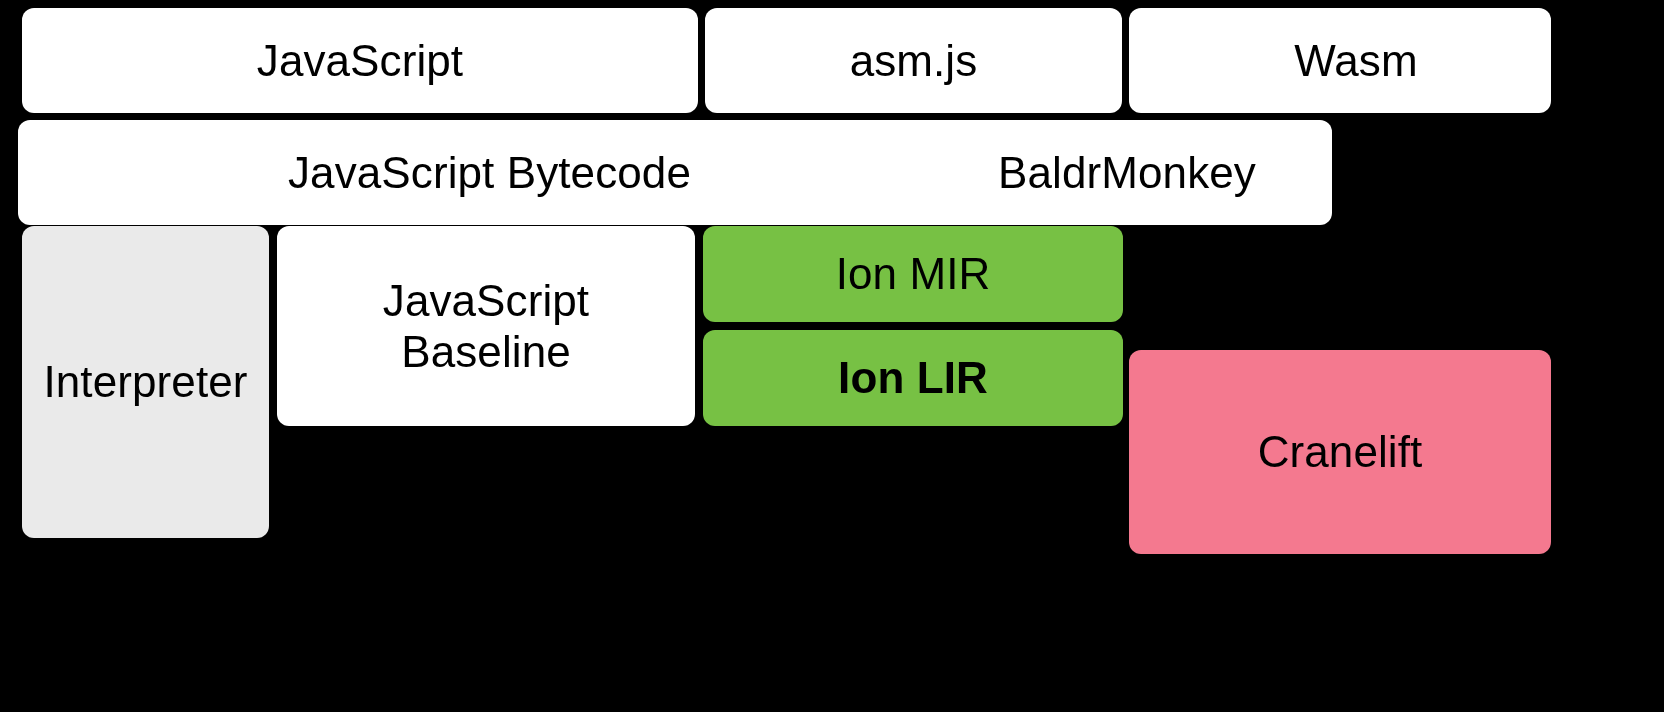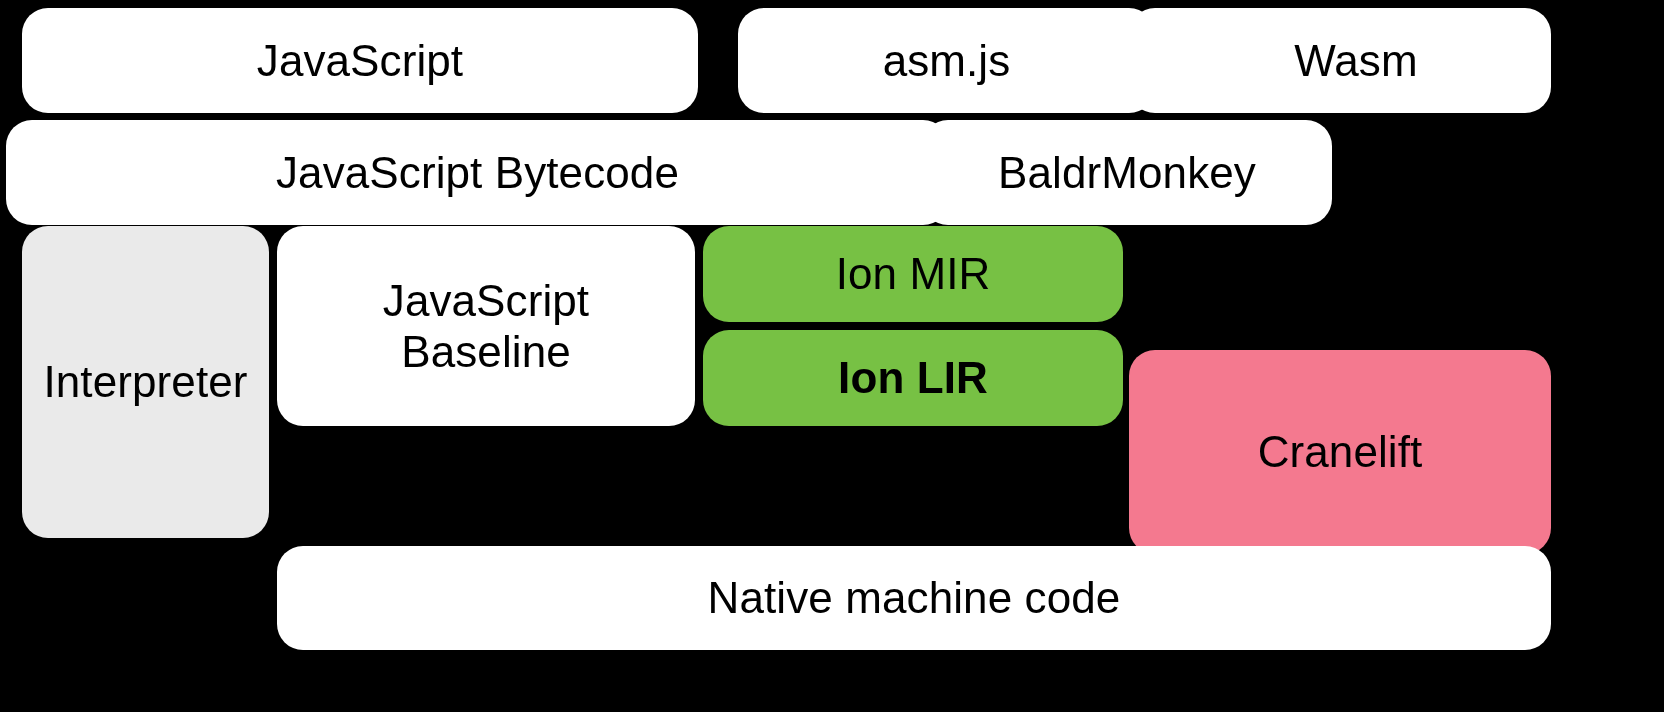--- a/index.html
+++ b/index.html
@@ -17,43 +17,42 @@
     background: #000000;
     overflow: hidden;
   }
   .node {
     position: absolute;
     box-sizing: border-box;
     display: flex;
     align-items: center;
     justify-content: center;
     text-align: center;
-    border-radius: 26px;
+    border-radius: 12px;
     color: #000000;
     font-size: 44px;
     line-height: 1.16;
     letter-spacing: 0.1px;
     font-weight: 400;
     white-space: pre-line;
     -webkit-font-smoothing: antialiased;
   }
   .fill-white { background: #FFFFFF; }
   .fill-gray  { background: #EAEAEA; text-align: right; }
   .fill-green { background: #77C144; }
   .fill-pink  { background: #F4798F; }
 </style>
 </head>
 <body>
 
 <div id="stage" style="background: rgb(0, 0, 0);">
     <div class="node fill-white" style="left: 22px; top: 8px; width: 676px; height: 105px;">JavaScript</div>
-    <div class="node fill-white" style="left: 738px; top: 8px; width: 417px; height: 105px;">asm.js</div>
+    <div class="node fill-white" style="left: 705px; top: 8px; width: 417px; height: 105px;">asm.js</div>
     <div class="node fill-white" style="left: 1129px; top: 8px; width: 422px; height: 105px; padding-left: 32px;">Wasm</div>
-    <div class="node fill-white" style="left: 6px; top: 120px; width: 943px; height: 105px;">JavaScript Bytecode</div>
+    <div class="node fill-white" style="left: 18px; top: 120px; width: 943px; height: 105px;">JavaScript Bytecode</div>
     <div class="node fill-white" style="left: 922px; top: 120px; width: 410px; height: 105px;">BaldrMonkey</div>
     <div class="node fill-gray" style="left: 22px; top: 226px; width: 247px; height: 312px;">Interpreter</div>
     <div class="node fill-white" style="left: 277px; top: 226px; width: 418px; height: 200px;">JavaScript
 Baseline</div>
     <div class="node fill-green" style="left: 703px; top: 226px; width: 420px; height: 96px;">Ion MIR</div>
     <div class="node fill-green" style="left: 703px; top: 330px; width: 420px; height: 96px; font-weight: bold;">Ion LIR</div>
     <div class="node fill-pink" style="left: 1129px; top: 350px; width: 422px; height: 204px;">Cranelift</div>
-    <div class="node fill-white" style="left: 277px; top: 546px; width: 1274px; height: 104px;">Native machine code</div>
   </div>
 
 </body></html>

